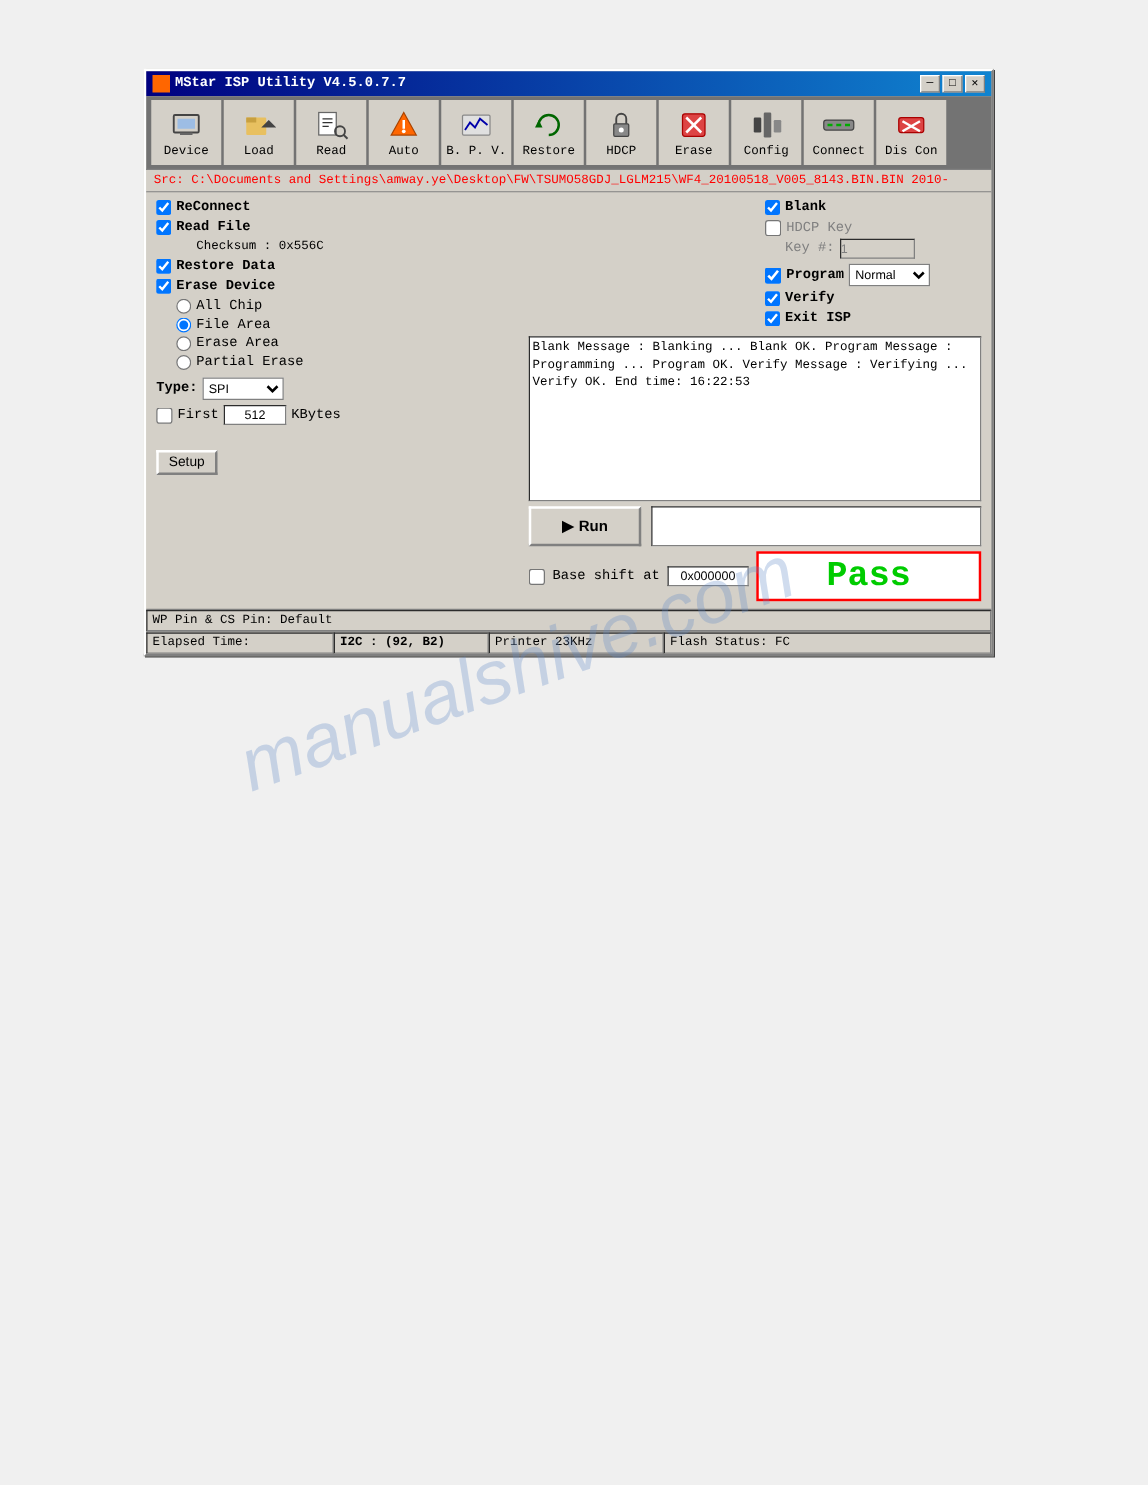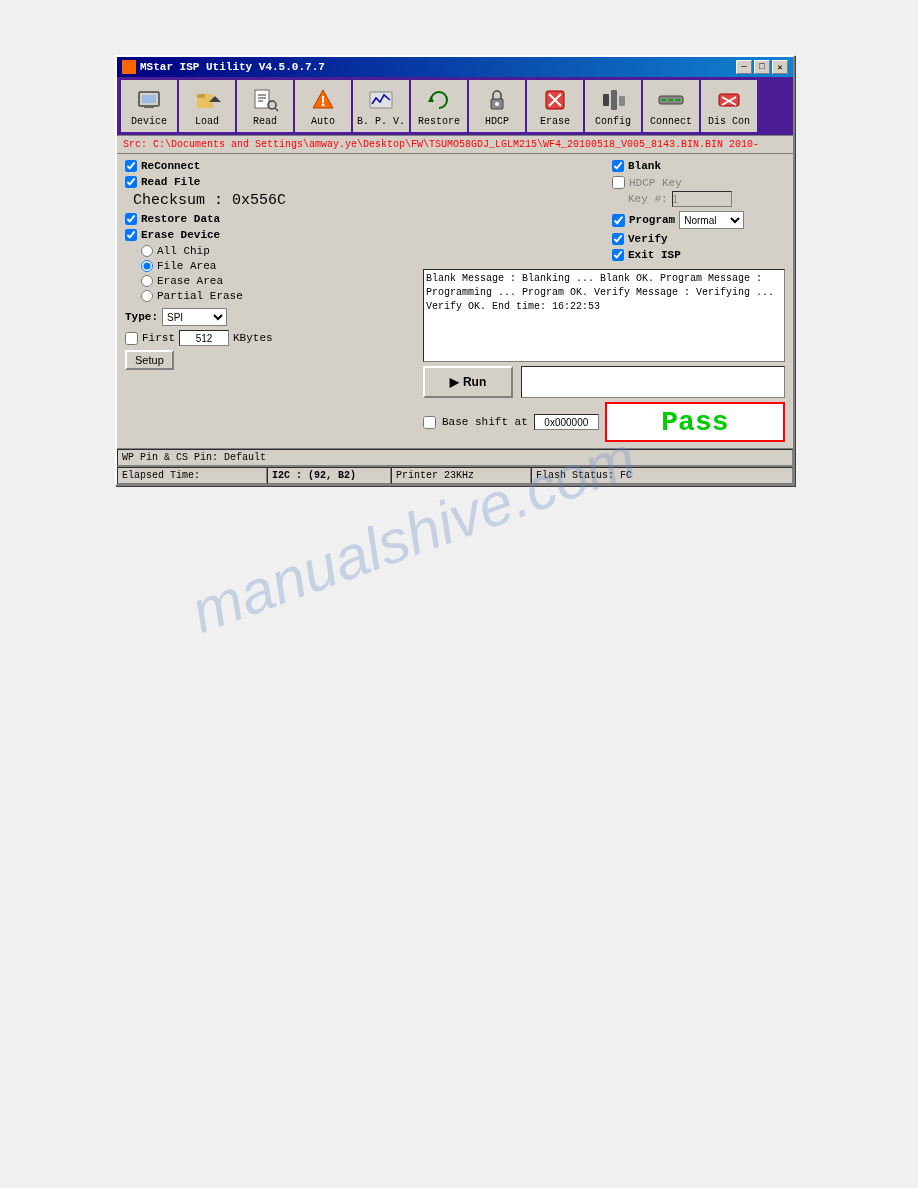--- a/index.html
+++ b/index.html
@@ -63,21 +63,21 @@
       font-size: 9px;
       display: flex;
       align-items: center;
       justify-content: center;
       cursor: pointer;
       color: #000;
       font-weight: bold;
     }
 
     .toolbar {
-      background: #4c1d95;
+      background: #737373;
       display: flex;
       align-items: center;
       padding: 3px 4px;
       border-bottom: 1px solid #808080;
       gap: 2px;
     }
 
     .tb-btn {
       display: flex;
       flex-direction: column;
@@ -159,23 +159,23 @@
     }
 
     .col-right {
       flex: 1;
     }
 
     .checksum-row {
       display: flex;
       align-items: center;
       gap: 4px;
-      margin-left: 8px;
+      margin-left: 32px;
       margin-bottom: 4px;
-      font-size: 15px;
+      font-size: 10px;
       color: #000;
     }
 
     .indented {
       margin-left: 16px;
     }
 
     .hdcp-key-row {
       display: flex;
       align-items: center;
@@ -264,21 +264,21 @@
       padding: 2px 8px;
       background: #d4d0c8;
       border: 2px solid;
       border-color: #fff #808080 #808080 #fff;
       font-size: 11px;
       cursor: pointer;
     }
 
     .log-area {
       width: 100%;
-      height: 93px;
+      height: 132px;
       background: #fff;
       border: 1px inset #808080;
       font-size: 10px;
       font-family: 'Courier New', monospace;
       overflow-y: scroll;
       padding: 2px;
       color: #000;
       line-height: 1.4;
     }
 
@@ -578,21 +578,21 @@
         </select>
       </div>
 
       <div class="first-row">
         <input type="checkbox" style="">
         <span>First</span>
         <input type="text" class="first-input" value="512" style="">
         <span>KBytes</span>
       </div>
 
-      <div style="margin-top:0;">
+      <div style="margin-top:16px;">
         <button class="setup-btn">Setup</button>
       </div>
 
     </div>
 
     <div class="right-panel">
 
       <div class="two-col">
         <div class="col-left">
           

